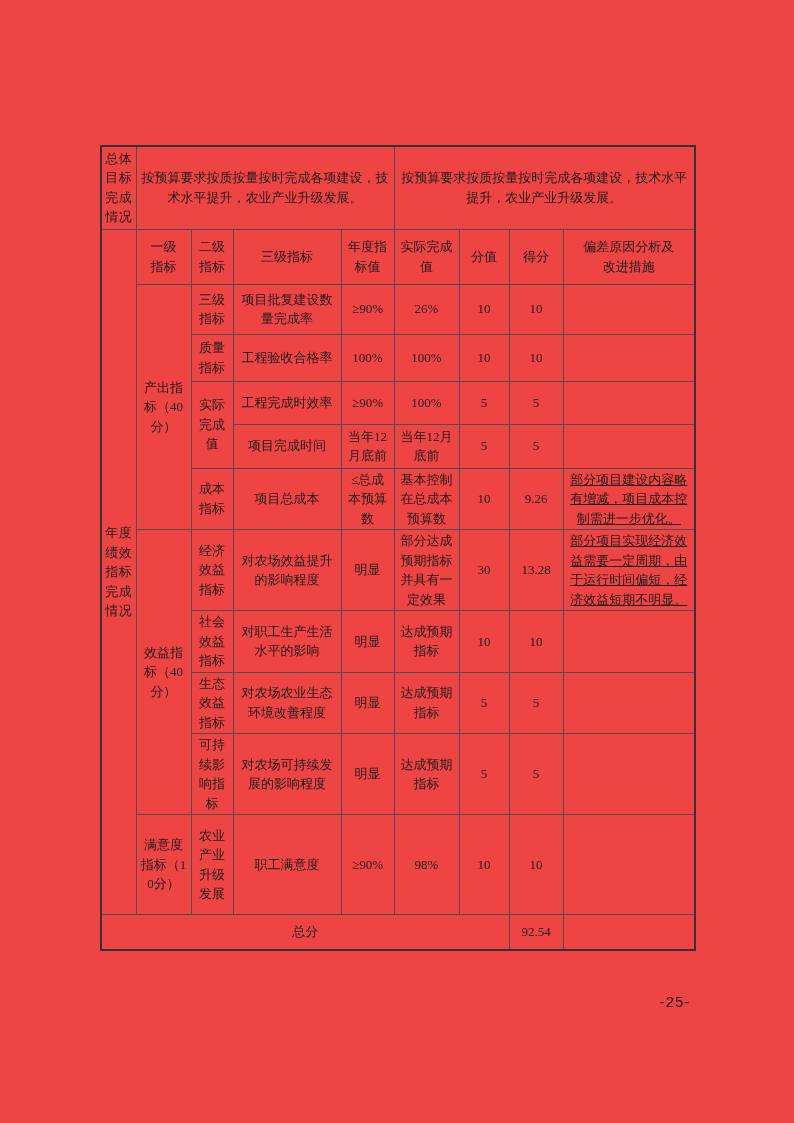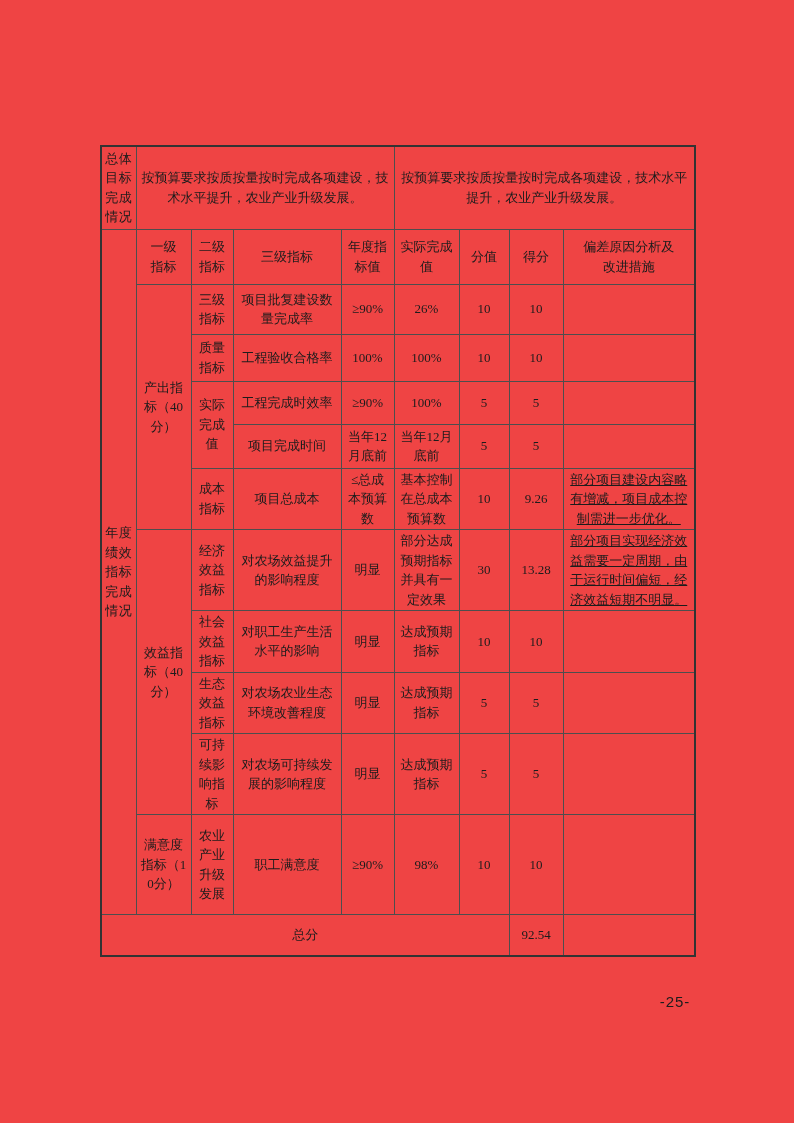--- a/index.html
+++ b/index.html
@@ -168,21 +168,21 @@
       <td>满意度指标（10分）</td>
       <td>农业产业升级发展</td>
       <td>职工满意度</td>
       <td>≥90%</td>
       <td>98%</td>
       <td>10</td>
       <td>10</td>
       <td class="dev"></td>
     </tr>
 
-    <tr style="height:41px">
+    <tr style="height:35px">
       <td colspan="7">总分</td>
       <td>92.54</td>
       <td class="dev"></td>
     </tr>
   </tbody>
     </table>
 
   <div class="pageno">-25-</div>
 </div>
 

